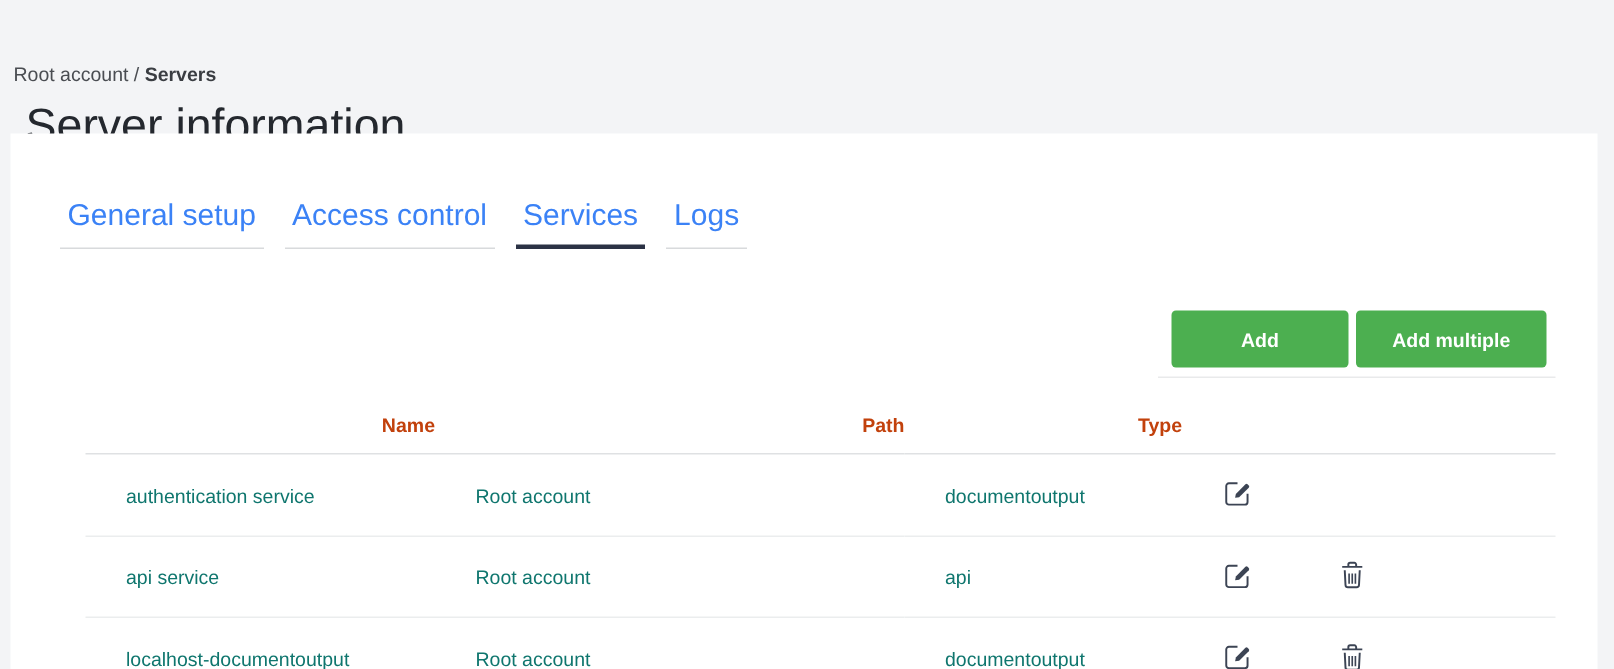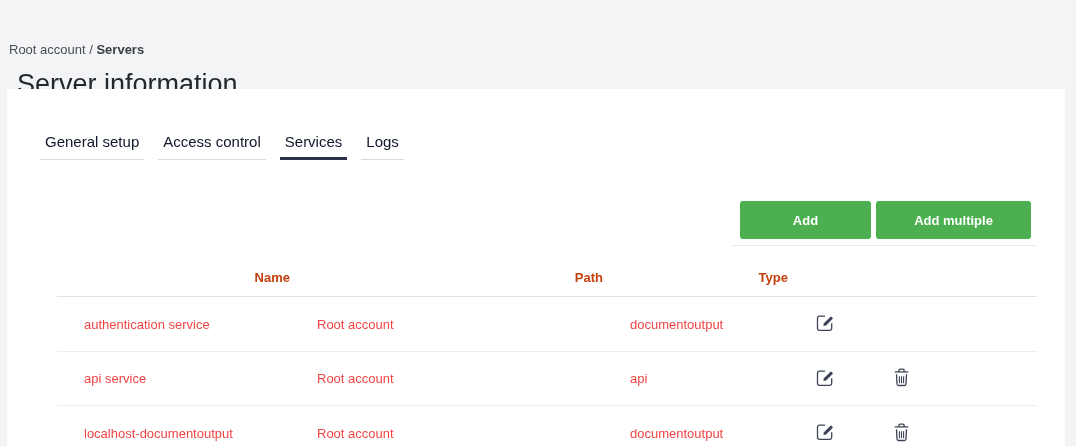--- a/index.html
+++ b/index.html
@@ -12,54 +12,54 @@
   html,body{margin:0;padding:0;}
   body{
     width:1076px;height:446px;position:relative;overflow:hidden;
     background:var(--page-bg);
     font-family:"Liberation Sans","DejaVu Sans",sans-serif;
     -webkit-font-smoothing:antialiased;
   }
   .topbar{padding:6px 0 0 9px;}
   .breadcrumb{font-size:13px;color:#4a4d52;line-height:16px;margin-top:36px;}
   .breadcrumb .crumb-current{font-weight:700;color:#3a3d42;}
-  .page-title{margin:12px 0 0 8px;font-size:27px;font-weight:400;color:#24282e;line-height:28px;}
+  .page-title{margin:12px 0 0 8px;font-size:31px;font-weight:400;color:#24282e;line-height:28px;}
   .panel{
     position:absolute;left:7px;top:89px;width:1058px;height:357px;
     background:#ffffff;
   }
   
   .tabs{margin:44px 0 0 33px;display:flex;align-items:flex-end;}
   .tab{
     margin-right:14px;padding:0 5px 9px 5px;
-    font-size:15px;color:#0f172a;cursor:pointer;
+    font-size:20px;color:#3b82f6;cursor:pointer;
     border-bottom:1px solid #d8dadc;
   }
   .tab.active{border-bottom:3px solid var(--active-underline);padding-bottom:7px;}
   
   .toolbar{display:flex;justify-content:flex-end;margin:41px 28px 0 0;}
   .toolbar-group{
     display:flex;gap:5px;padding:0 6px 6px 9px;
     border-bottom:1px solid #e9eaeb;
   }
   .btn{
-    width:131px;height:38px;border:none;border-radius:3px;cursor:pointer;
+    width:118px;height:38px;border:none;border-radius:3px;cursor:pointer;
     background:var(--accent-green);color:#ffffff;
     font-family:inherit;font-size:13px;font-weight:700;
   }
-  .btn + .btn{width:155px;text-align:center;}
+  .btn + .btn{width:127px;text-align:center;}
   
   .table-wrap{margin:11px 28px 0 50px;}
   table{width:100%;border-collapse:collapse;table-layout:fixed;}
   th{
     text-align:right;font-size:13px;font-weight:700;color:#c2410c;
     padding:13px 0 11px 27px;border-bottom:1px solid #dfe1e3;
   }
   td{
-    font-size:13px;color:#ef4444;
+    font-size:13px;color:#0f766e;
     padding:16px 0 15px 27px;border-bottom:1px solid #ebedee;
     white-space:nowrap;overflow:hidden;text-overflow:ellipsis;
   }
   .icon-btn{
     background:none;border:none;padding:0;margin:0;cursor:pointer;
     width:20px;height:20px;display:inline-flex;align-items:center;justify-content:center;
   }
   .icon-btn svg{display:block;}
   .hidden{visibility:hidden;}
 </style>

